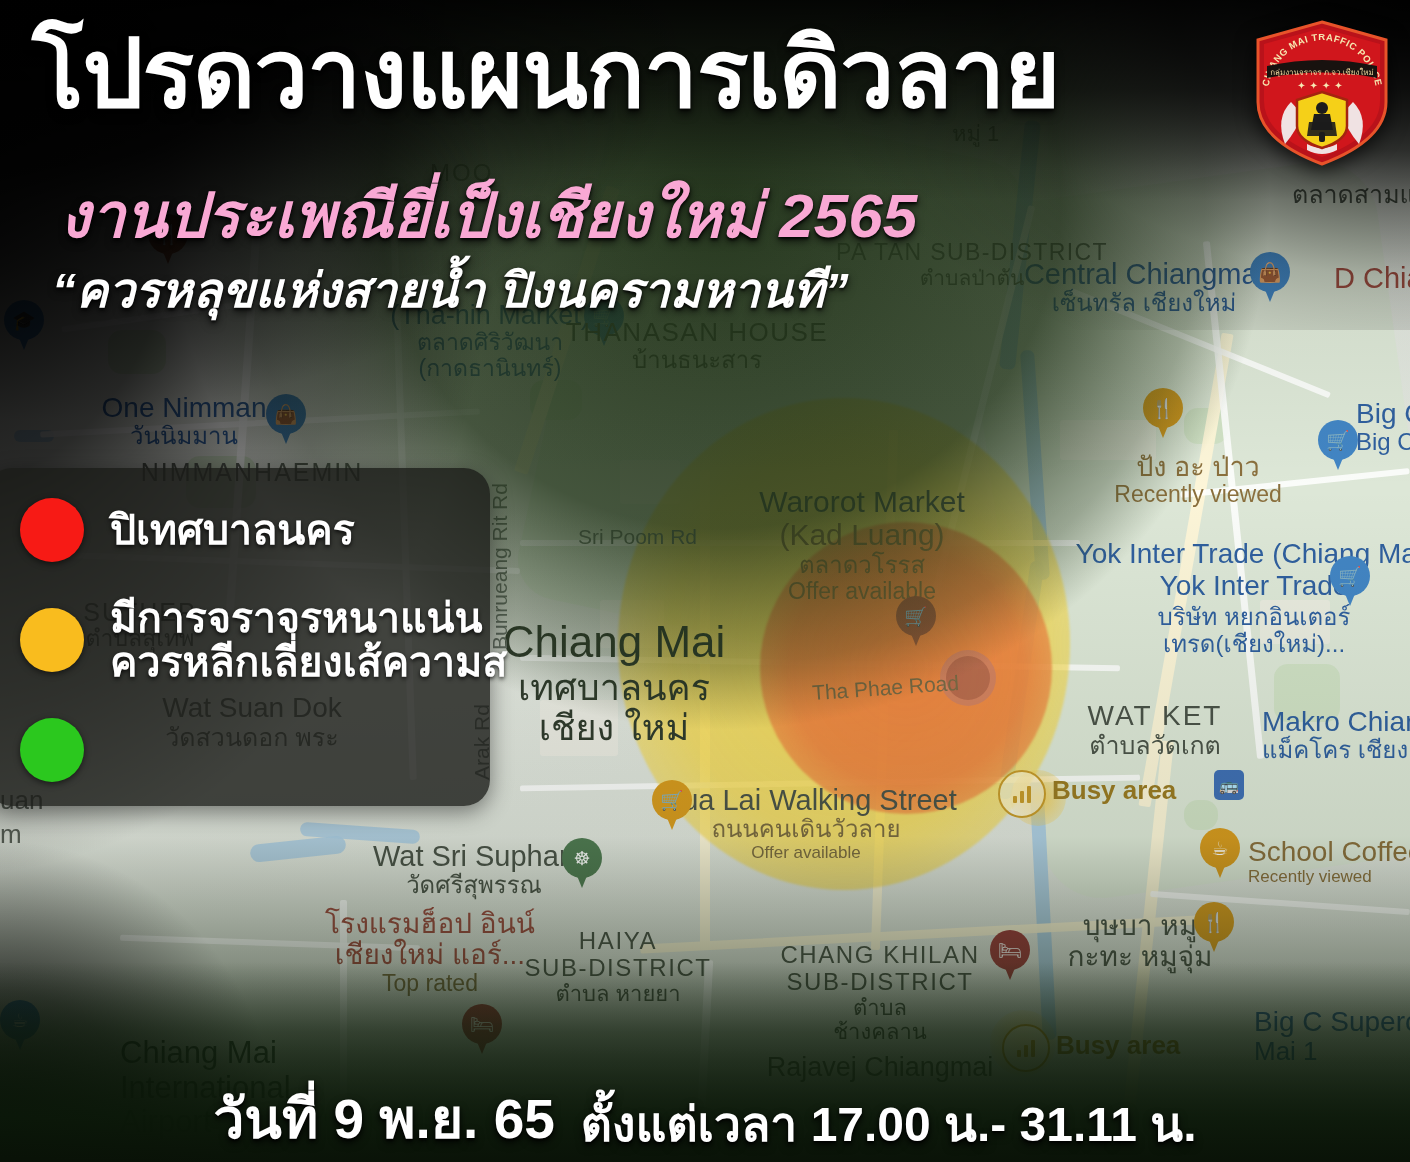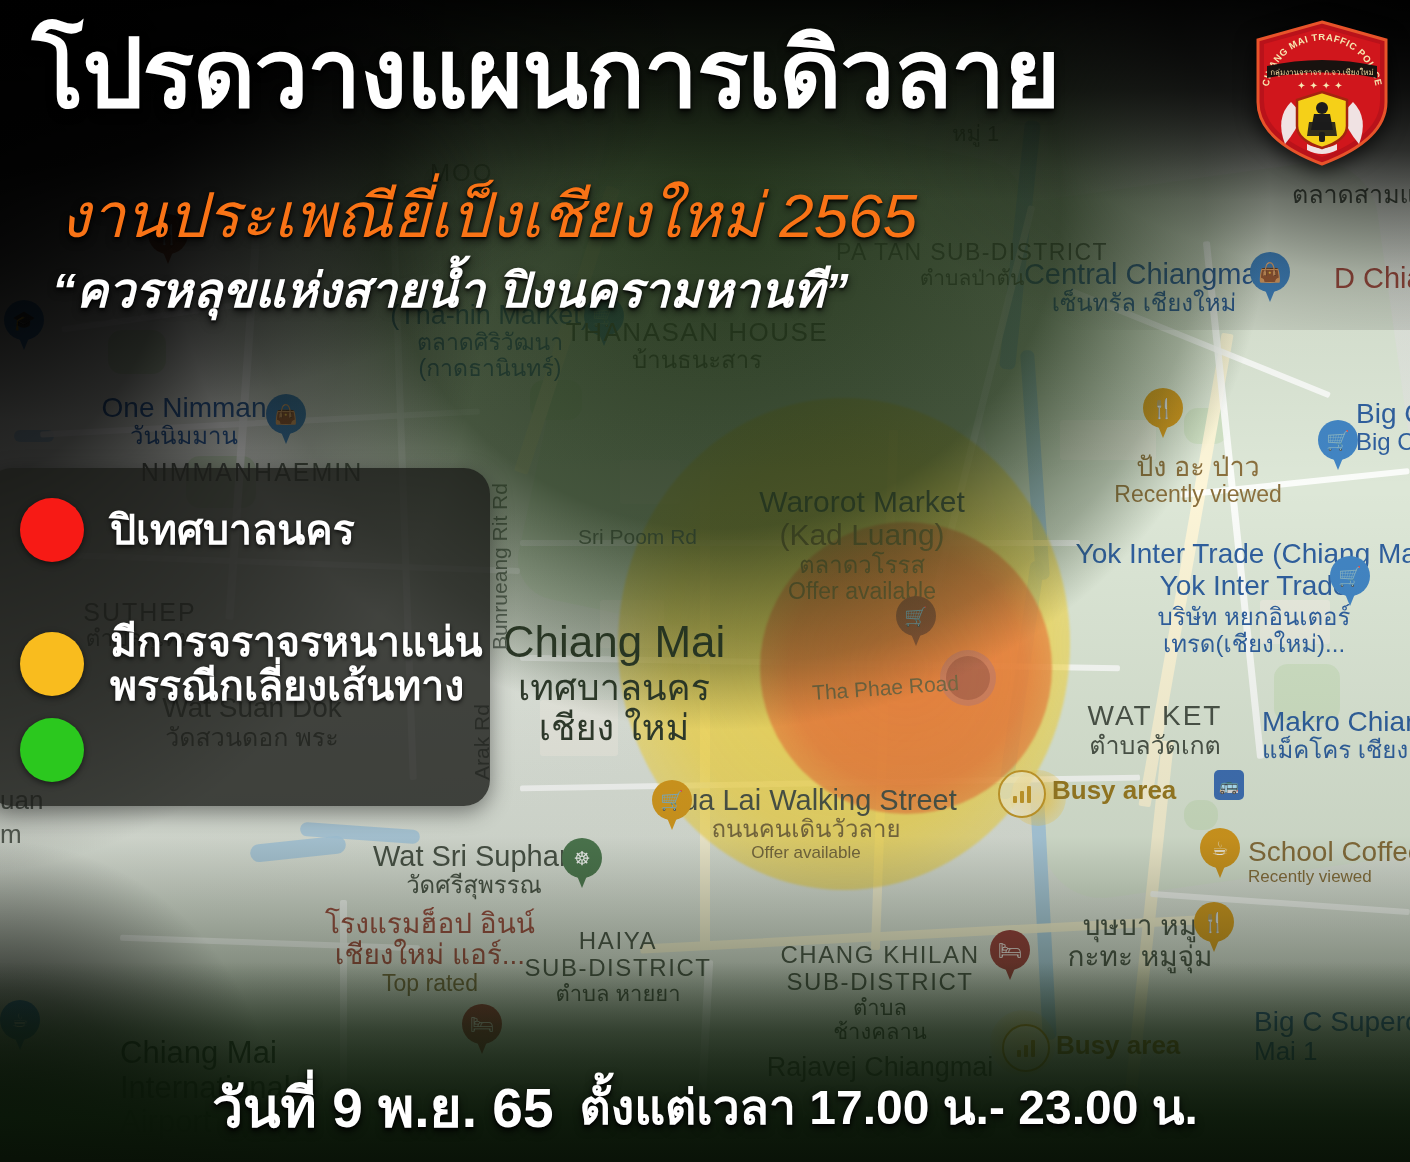--- a/index.html
+++ b/index.html
@@ -131,21 +131,21 @@
   
   .hdr{position:absolute;left:0;top:0;width:100%;z-index:40;}
   .title-main{
     position:absolute;left:32px;top:22px;
     color:#ffffff;font-size:96px;font-weight:700;letter-spacing:-1px;
     text-shadow:0 5px 10px rgba(0,0,0,.75),0 2px 3px rgba(0,0,0,.9);
     line-height:1.08;white-space:nowrap;
   }
   .title-sub{
     position:absolute;left:60px;top:166px;
-    color:#f97316;font-size:62px;font-weight:400;font-style:italic;
+    color:#f9a8d4;font-size:62px;font-weight:700;font-style:italic;
     text-shadow:0 4px 8px rgba(0,0,0,.72),0 2px 3px rgba(0,0,0,.85);
     white-space:nowrap;
   }
   .title-quote{
     position:absolute;left:52px;top:252px;
     color:#ffffff;font-size:48px;font-weight:700;font-style:italic;
     text-shadow:0 4px 8px rgba(0,0,0,.7),0 2px 3px rgba(0,0,0,.85);
     white-space:nowrap;
   }
 
@@ -165,27 +165,27 @@
   }
   .legend-row{position:absolute;display:flex;align-items:center;}
   .dot{width:64px;height:64px;border-radius:50%;flex:0 0 64px;
     box-shadow:0 2px 6px rgba(0,0,0,.55);}
   .legend-text{
     margin-left:26px;color:#ffffff;font-weight:700;font-size:41px;line-height:1.08;
     text-shadow:0 2px 4px rgba(0,0,0,.8);white-space:nowrap;
   }
   .legend-text .l2{display:block;}
   #lrow0{left:34px;top:30px;}
-  #lrow1{left:34px;top:128px;margin-top:24px;}
+  #lrow1{left:34px;top:128px;}
   #lrow2{left:34px;top:250px;}
 
   
   .footer{
     position:absolute;left:0;bottom:0;width:100%;height:110px;z-index:44;
-    display:flex;align-items:center;justify-content:center;gap:26px;
+    display:flex;align-items:flex-end;justify-content:center;gap:26px;
   }
   .footer span{
     color:#ffffff;font-weight:700;font-size:55px;
     text-shadow:0 4px 9px rgba(0,0,0,.8),0 2px 3px rgba(0,0,0,.9);
     white-space:nowrap;
   }
   .footer .time{font-size:48px;}
 </style>
 </head>
 <body>
@@ -569,26 +569,26 @@
 
   <div class="legend">
     <div class="legend-row" id="lrow0">
       <span class="dot" style="background:#f71a15;"></span>
       <span class="legend-text">ปิเทศบาลนคร</span>
     </div>
     <div class="legend-row" id="lrow1">
       <span class="dot" style="background:#f9bc1e;"></span>
       <span class="legend-text">
         <span class="l2">มีการจราจรหนาแน่น</span>
-        <span class="l2">พรรณีกเลี่ยงเส้นทาง</span>
+        <span class="l2">ควรหลีกเลี่ยงเส้ความส</span>
       </span>
     </div>
     <div class="legend-row" id="lrow2">
       <span class="dot" style="background:#2bc81e;"></span>
     </div>
   </div>
 
   <div class="footer">
     <span>วันที่ 9 พ.ย. 65</span>
-    <span class="time">ตั้งแต่เวลา 17.00 น.- 23.00 น.</span>
+    <span class="time">ตั้งแต่เวลา 17.00 น.- 31.11 น.</span>
   </div>
 
 </div>
 
 </body></html>

